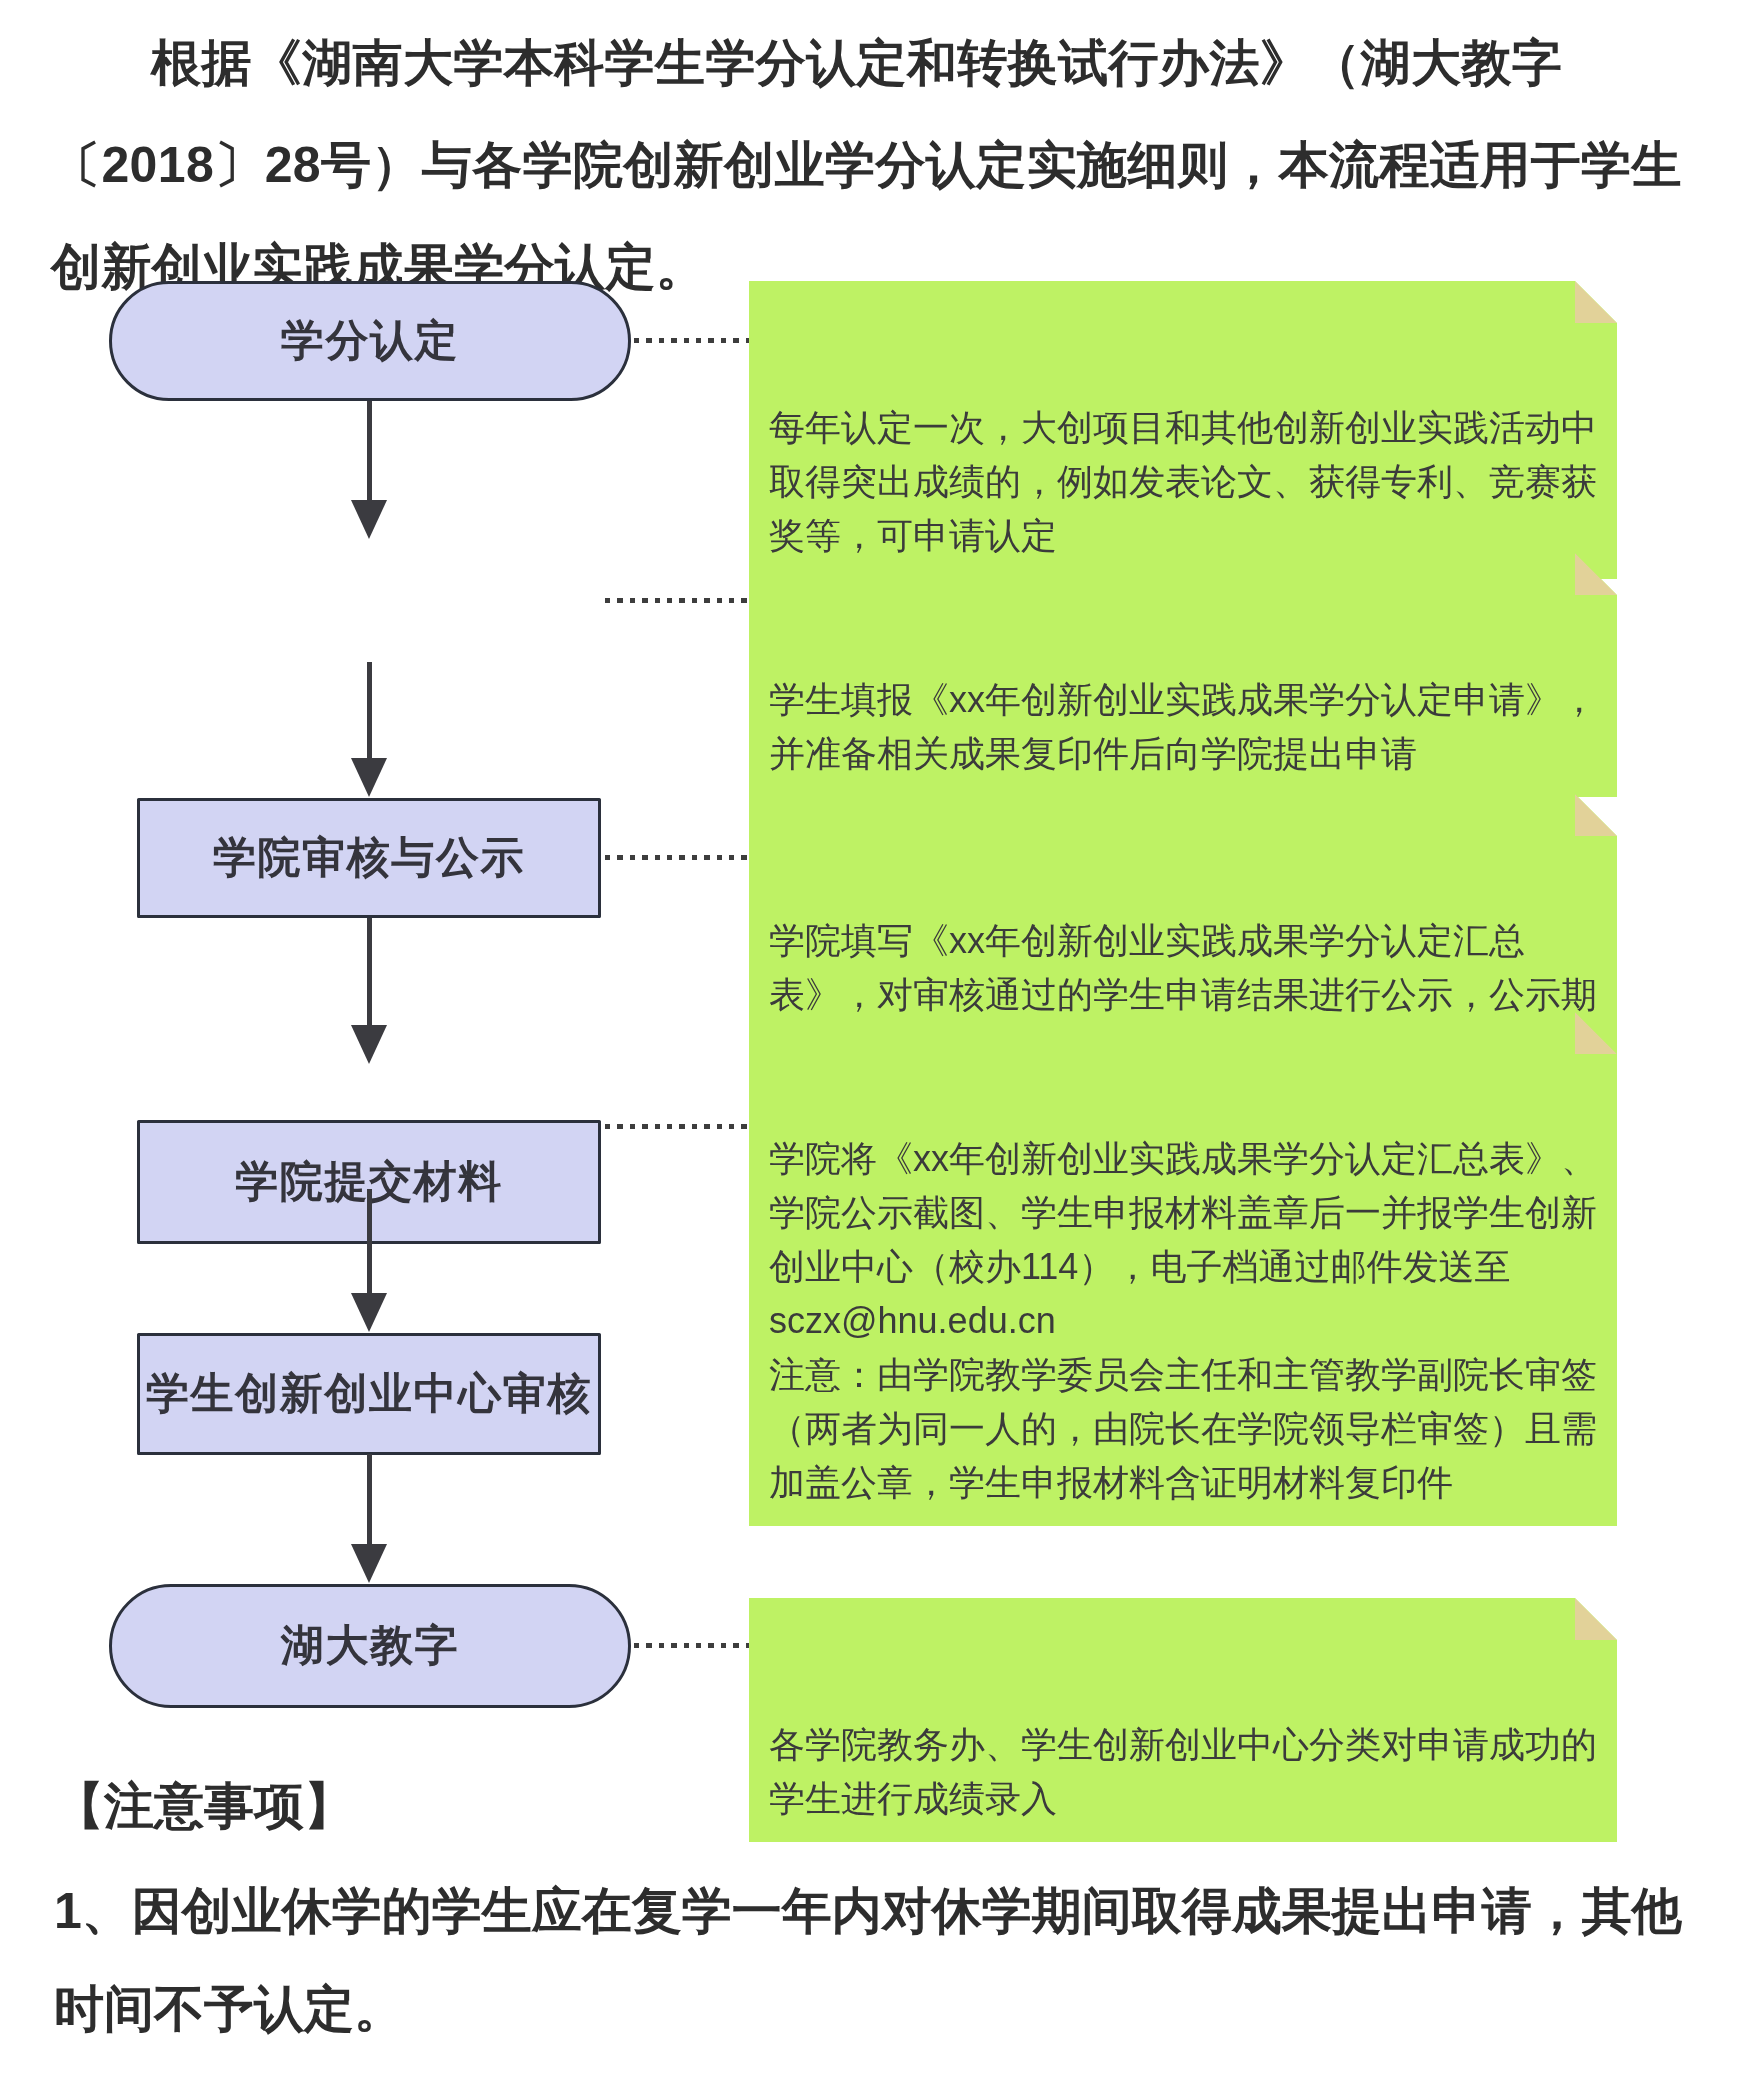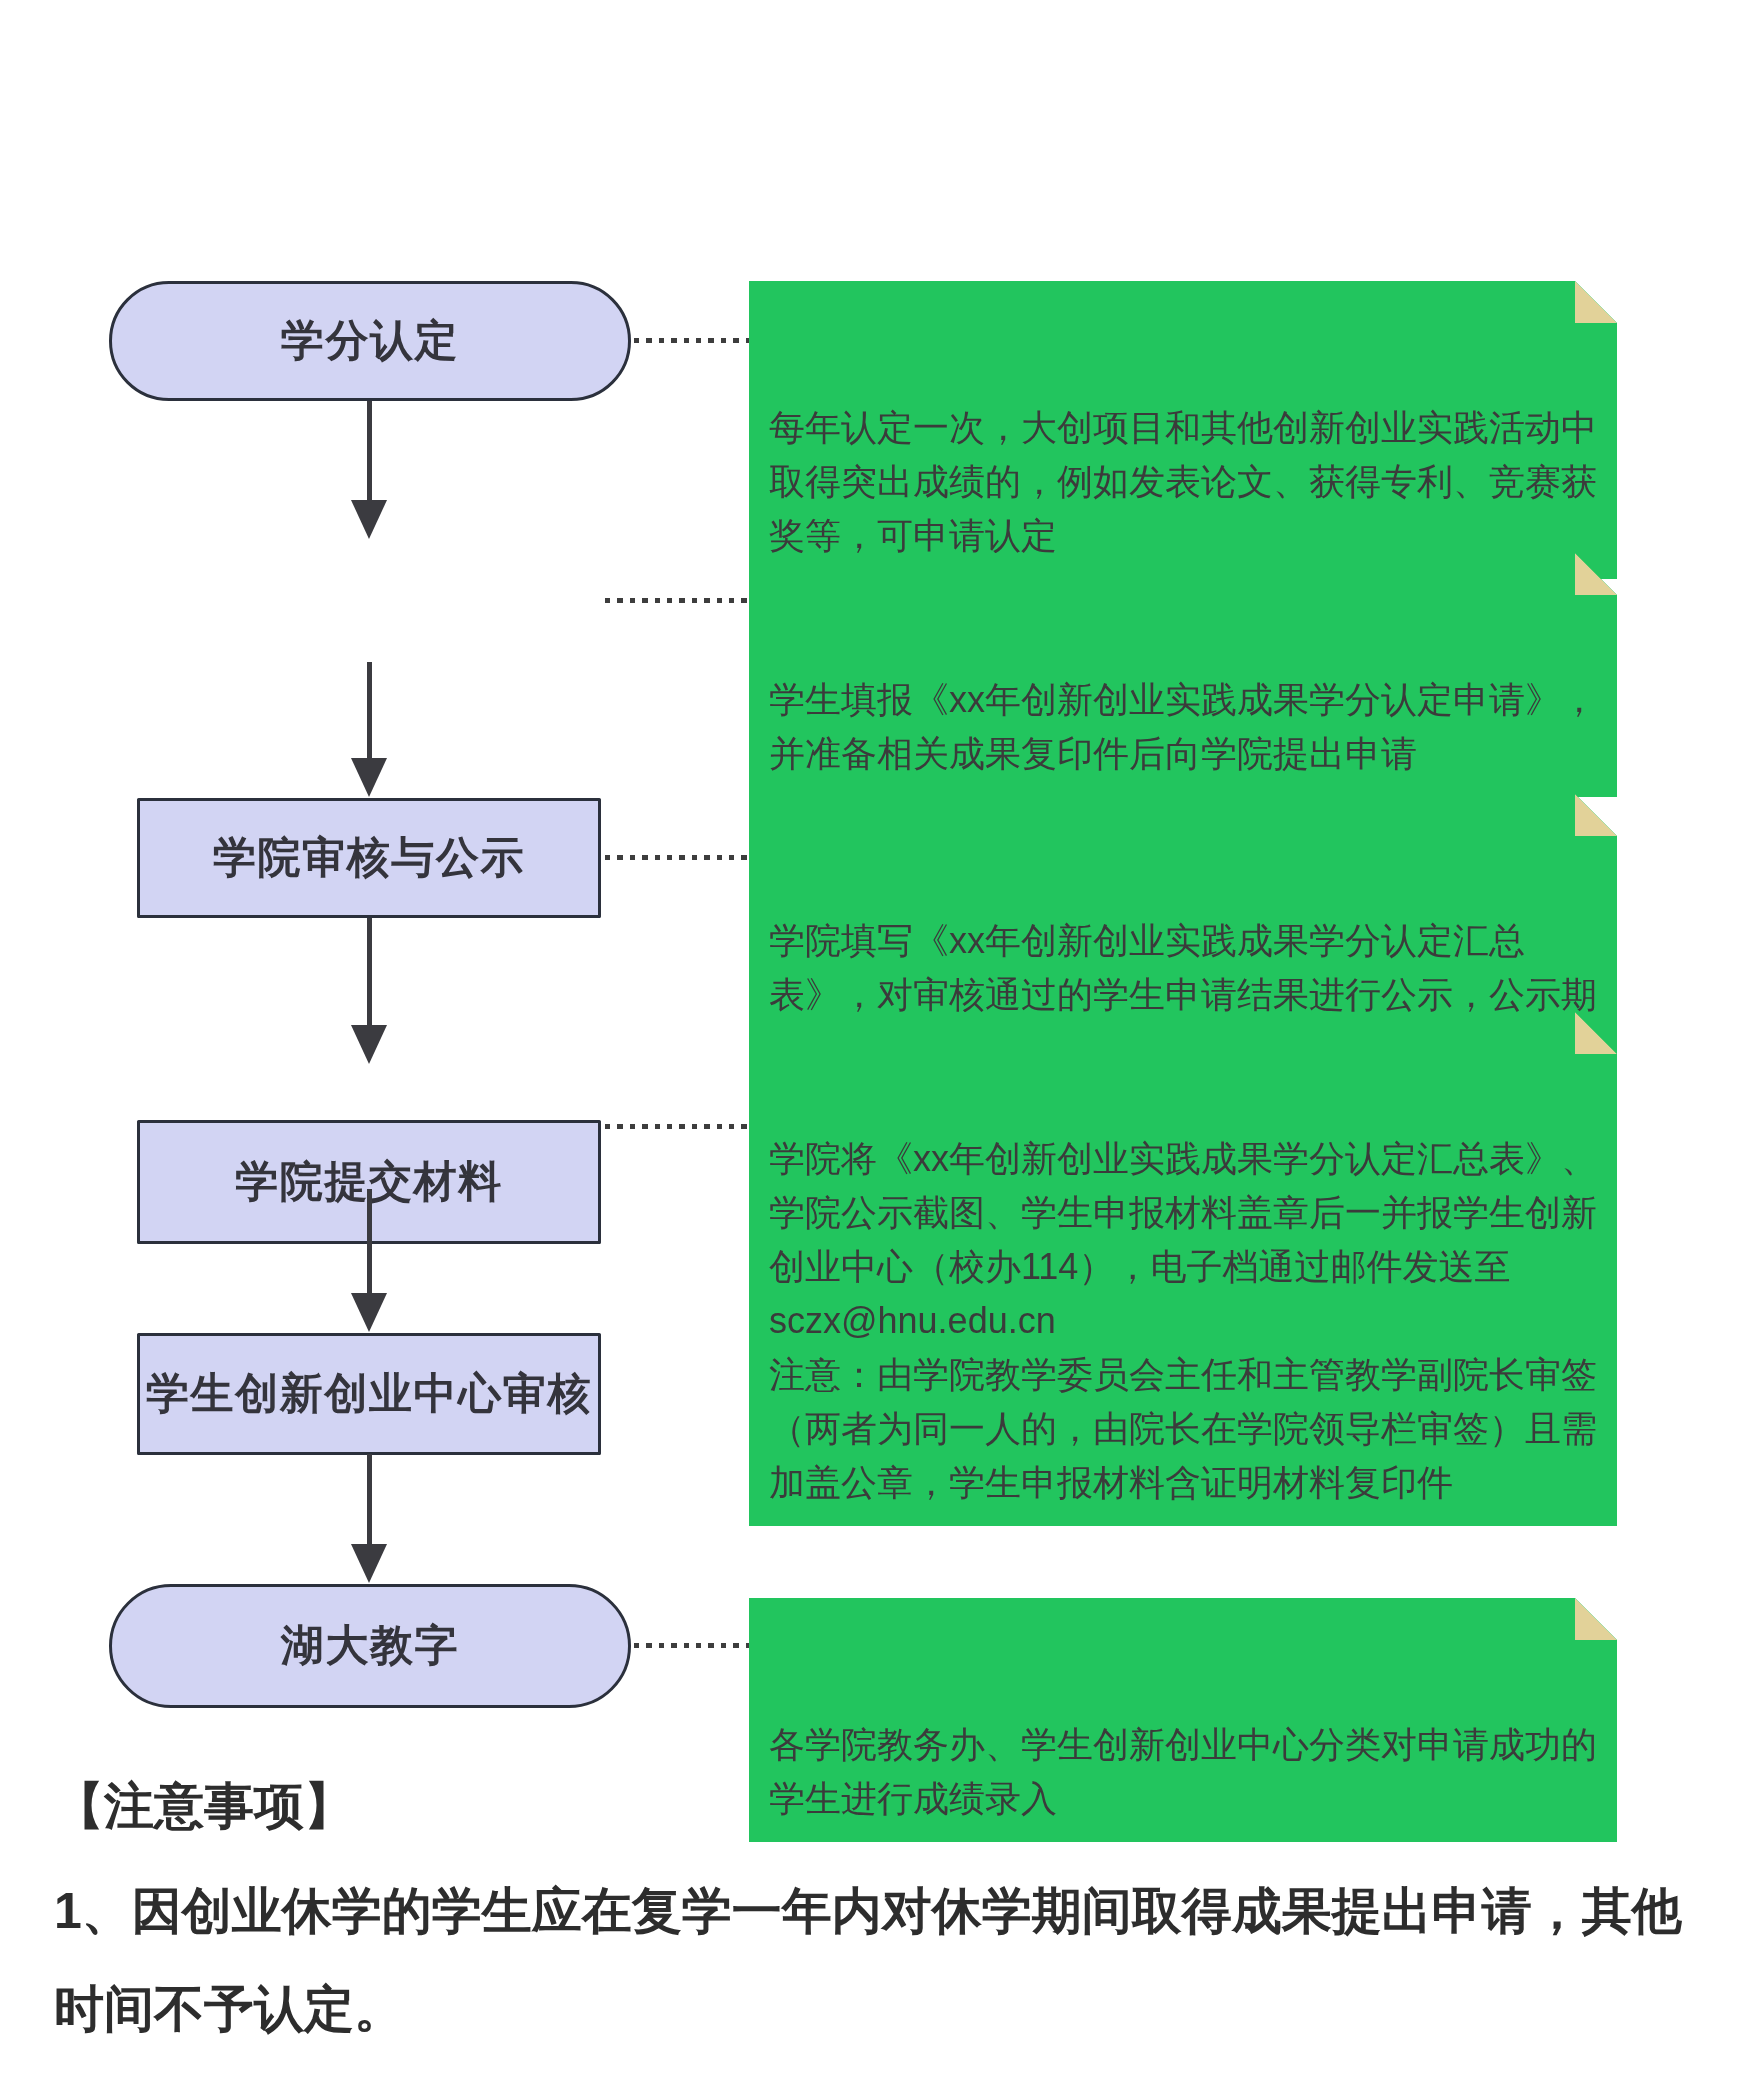--- a/index.html
+++ b/index.html
@@ -38,41 +38,42 @@
 
   
   .dots {
     position: absolute; height: 5.4px;
     background-image: repeating-linear-gradient(90deg, #3d3d3d 0 5.4px, transparent 5.4px 12.4px);
   }
 
   
   .note {
     position: absolute; left: 749px; width: 868px; box-sizing: border-box;
-    background: #22c55e; padding: 12.4px 20px 15.5px 20px;
+    background: #bef264; padding: 12.4px 20px 15.5px 20px;
     font-size: 36px; line-height: 54px; color: #3b3b3b;
     white-space: pre-line;
     clip-path: polygon(0 0, calc(100% - 42px) 0, 100% 42px, 100% 100%, 0 100%);
   }
   .fold {
     position: absolute; top: 0; right: 0; width: 42px; height: 42px;
     background: #e2d299;
     clip-path: polygon(0 0, 100% 100%, 0 100%);
   }
 
   
   .notice { position: absolute; left: 54px; top: 1771px; width: 1648px; color: #2d2d2d; font-weight: bold; }
   .notice-heading { font-size: 50px; line-height: 71px; }
   .notice-item { margin-top: 20px; font-size: 50px; line-height: 98px; }
 </style>
 </head>
 <body>
 
 <div class="canvas">
 
+  <p class="intro">根据《湖南大学本科学生学分认定和转换试行办法》（湖大教字〔2018〕28号）与各学院创新创业学分认定实施细则，本流程适用于学生创新创业实践成果学分认定。</p>
 
   <div class="node stadium" style="top:281px;height:120px;">
     <span>学分认定</span>
   </div>
 
 
   <div class="node rect" style="top:798px;height:120px;">
     <span>学院审核与公示</span>
   </div>
 

